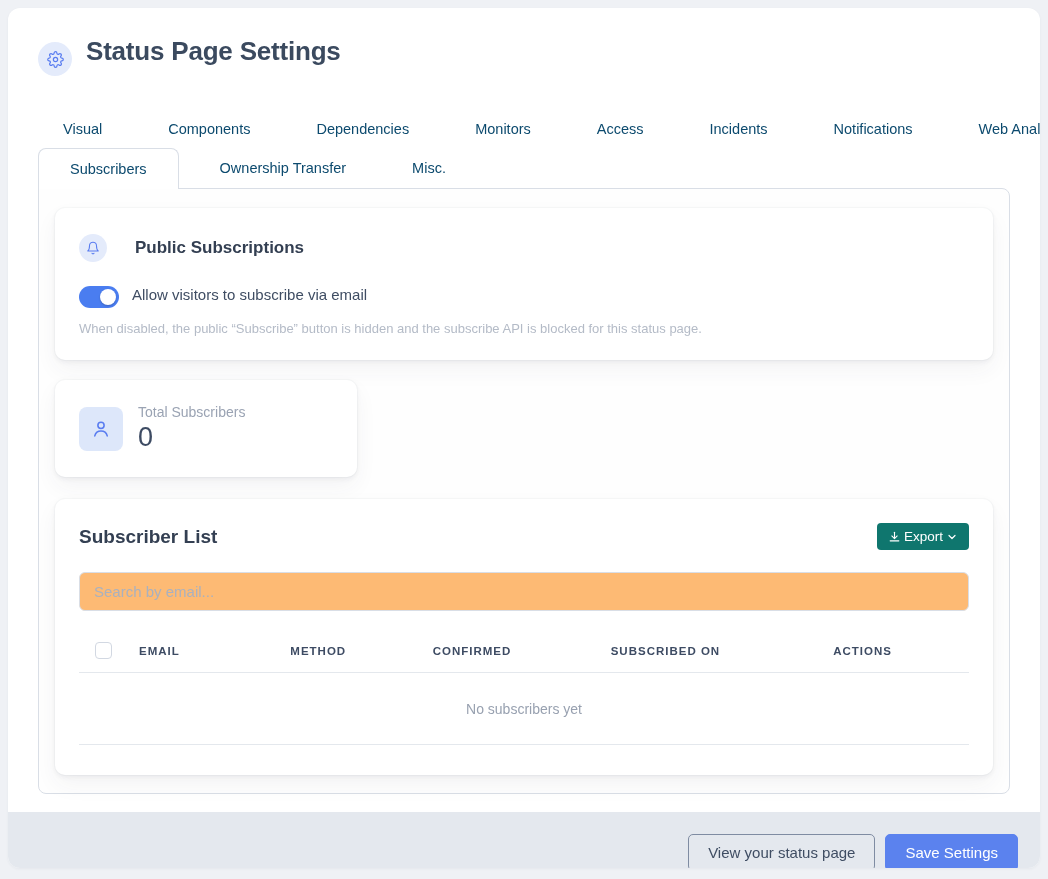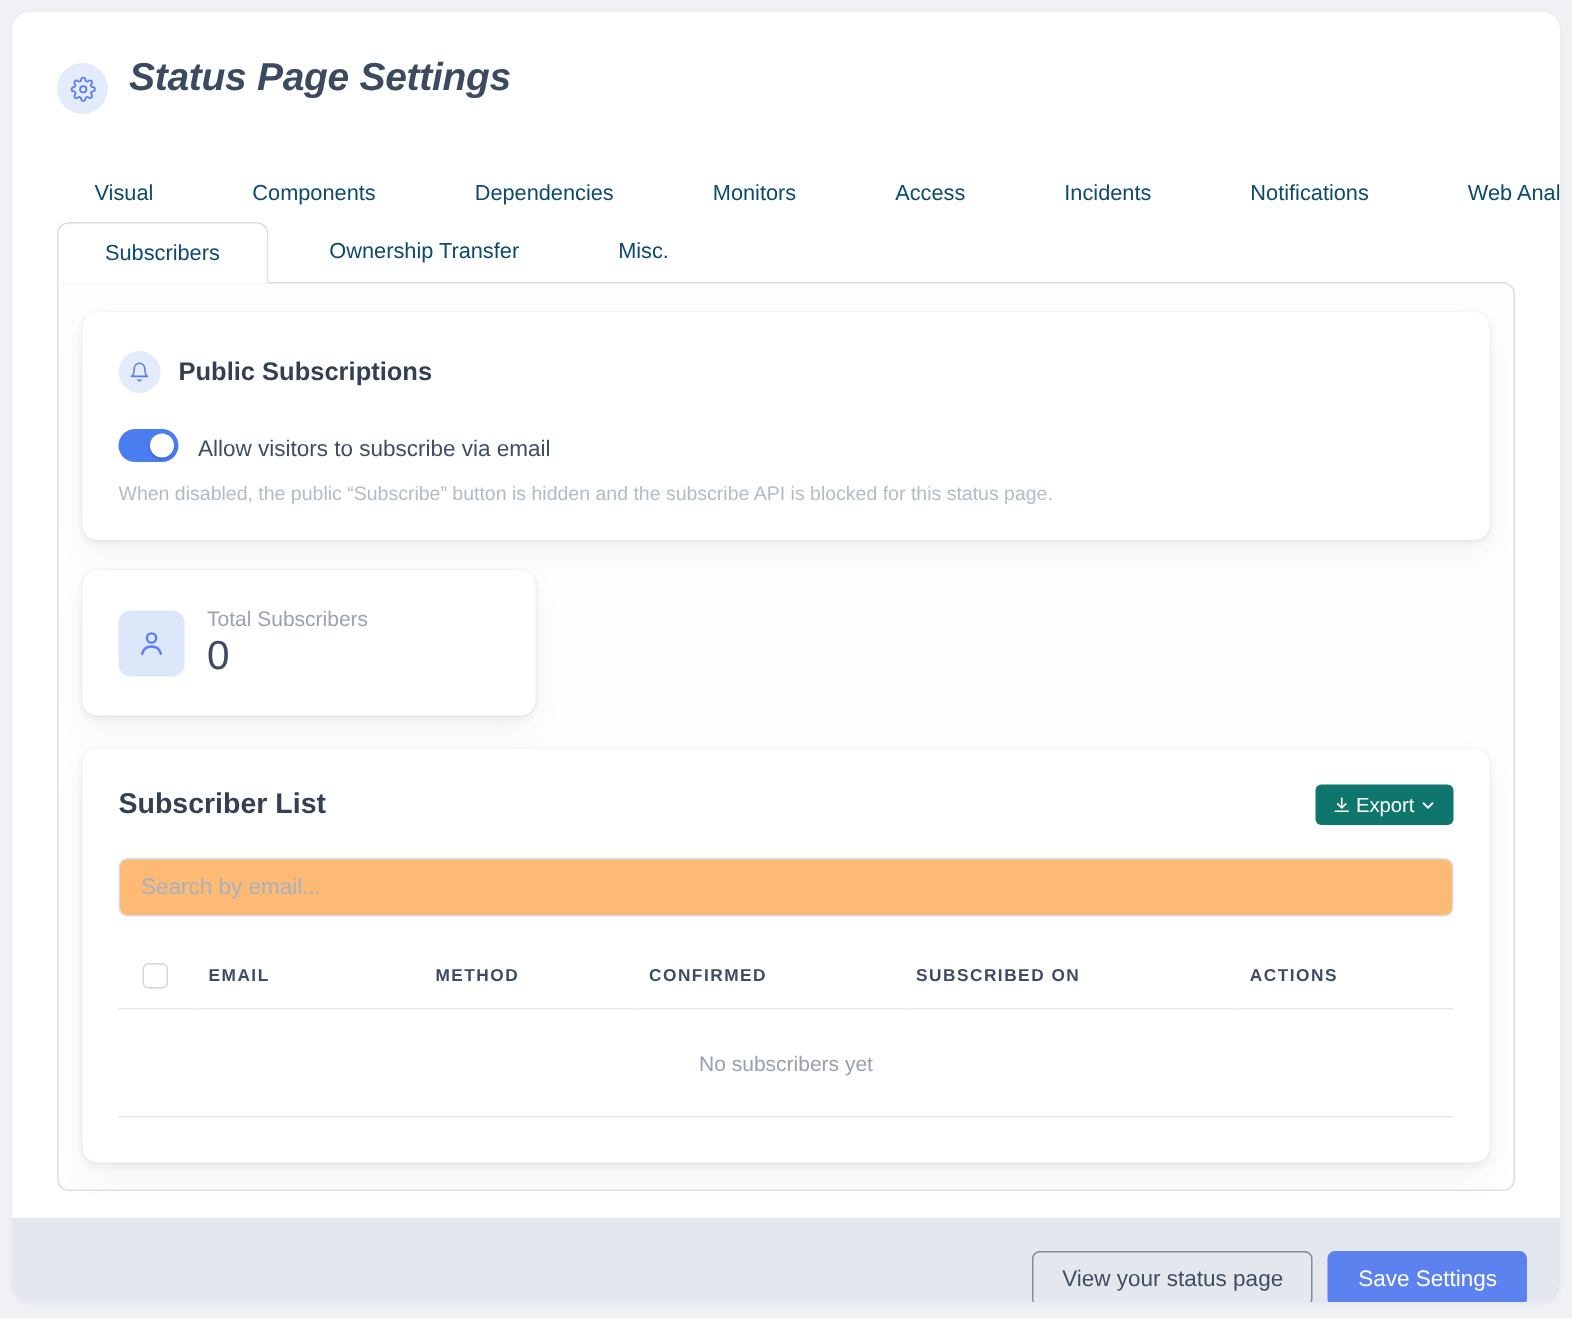--- a/index.html
+++ b/index.html
@@ -12,21 +12,21 @@
   }
   .app-card {
     margin:8px; height:860px;
     background:#ffffff;
     border-radius:12px;
     box-shadow:0 1px 3px rgba(40,50,70,.05);
     display:flex; flex-direction:column;
     overflow:hidden;
   }
   
-  .header { display:flex; gap:14px; padding:28px 30px 0 30px;font-style:italic; }
+  .header { display:flex; gap:14px; padding:28px 30px 0 30px; }
   .icon-circle {
     width:34px; height:34px; border-radius:50%;
     background:#e4ebfb; color:#5a7df0;
     display:flex; align-items:center; justify-content:center;
     flex:0 0 auto;
   }
   .header .icon-circle { margin-top:6px; }
   .page-title { font-size:26px; font-weight:700; color:#3b4a5f; letter-spacing:-.2px; }
   .page-subtitle { font-size:13px; color:#8e97a9; margin-top:5px; }
   .page-subtitle .link { color:#5a7df0; font-weight:600; text-decoration:none; cursor:pointer; }
@@ -51,22 +51,22 @@
     padding:19px 16px 18px 16px;
   }
   .card {
     background:#fff; border-radius:10px;
     box-shadow:0 0 0 1px rgba(60,70,95,.025), 0 2px 5px rgba(50,60,85,.07), 0 10px 22px rgba(50,60,85,.05);
   }
   
   .card-public { padding:26px 24px 24px 24px; }
   .card-head { display:flex; align-items:center; gap:12px; }
   .icon-circle.sm { width:28px; height:28px; }
-  .card-title { font-size:17px; font-weight:700; color:#333f52; }
-  .toggle-row { display:flex; align-items:flex-end; gap:13px; margin-top:24px; }
+  .card-title { font-size:17px; font-weight:700; color:#333f52;margin-left:16px; }
+  .toggle-row { display:flex; align-items:flex-start; gap:13px; margin-top:24px; }
   .toggle {
     width:40px; height:22px; border-radius:11px;
     background:#4a7df0; position:relative; cursor:pointer; flex:0 0 auto;
   }
   .toggle .knob {
     position:absolute; top:3px; right:3px;
     width:16px; height:16px; border-radius:50%; background:#fff;
     box-shadow:0 1px 2px rgba(0,0,0,.2);
   }
   .toggle-label { font-size:15px; color:#3f4d63; }

